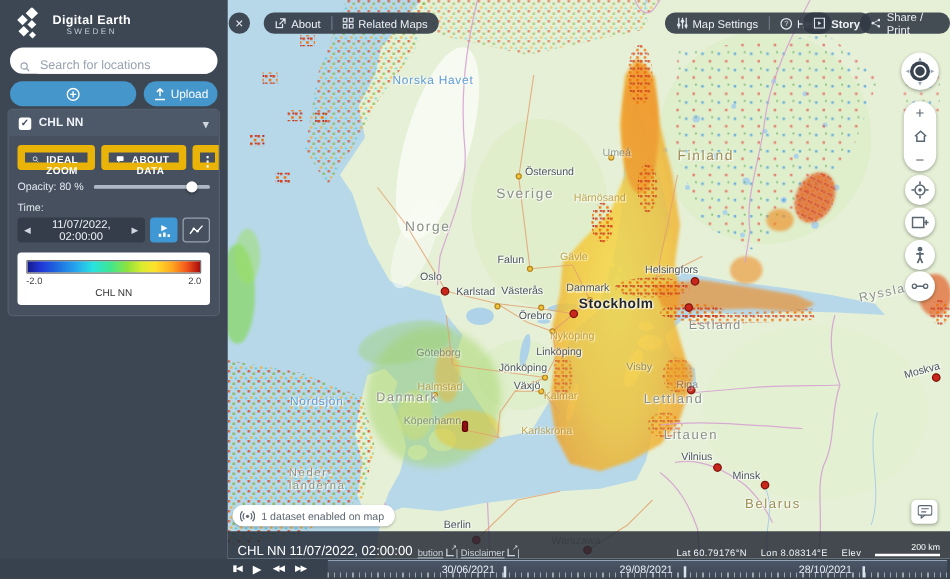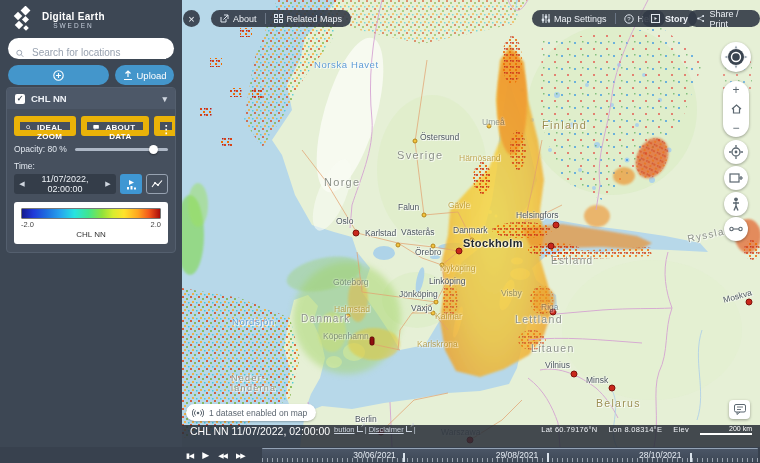--- a/index.html
+++ b/index.html
@@ -67,21 +67,21 @@
   .xbtn{position:absolute;left:1px;top:10px;width:17px;height:17px;border-radius:50%;background:rgba(50,58,70,.9);color:#eef2f7;display:flex;align-items:center;justify-content:center;font-size:11px;z-index:6;cursor:pointer}
   .rc{position:absolute;background:#fff;border-radius:50%;box-shadow:0 1px 3px rgba(0,0,0,.35);display:flex;align-items:center;justify-content:center;z-index:6;color:#5b6770;cursor:pointer}
   .zoompill{position:absolute;left:541px;top:81px;width:26px;height:56px;background:#fff;border-radius:13px;box-shadow:0 1px 3px rgba(0,0,0,.35);display:flex;flex-direction:column;align-items:center;justify-content:space-between;padding:3px 0;z-index:6;color:#5b6770}
   .zoompill span{font-size:12px;line-height:1;cursor:pointer}
   .ds-pill{position:absolute;left:4px;top:404px;height:17px;background:#fff;border-radius:9px;display:flex;align-items:center;gap:5px;padding:0 9px 0 6px;font-size:8.5px;color:#5c6670;z-index:6;box-shadow:0 1px 2px rgba(0,0,0,.25)}
   .fb-btn{position:absolute;left:547px;top:400px;width:21px;height:19px;background:#fff;border-radius:4px;box-shadow:0 1px 3px rgba(0,0,0,.35);display:flex;align-items:center;justify-content:center;z-index:6;cursor:pointer;color:#5b6770}
   .ext{display:inline-block;width:6px;height:6px;border:1px solid currentColor;border-top:0;border-right:0;position:relative;margin-left:2px}
   .ext::after{content:"↗";position:absolute;right:-3px;top:-5px;font-size:6px}
 
   
-  .strip{position:absolute;left:0;top:425px;width:578px;height:22px;background:rgba(38,44,54,.85);z-index:5;display:flex;align-items:flex-start;padding:0 8px;color:#fff;gap:4px}
+  .strip{position:absolute;left:0;top:425px;width:578px;height:22px;background:rgba(38,44,54,.85);z-index:5;display:flex;align-items:flex-end;padding:0 8px;color:#fff;gap:4px}
   .strip .t{font-size:10.5px;white-space:nowrap}
   .strip .links{font-size:7.5px;color:#cdd5e0;white-space:nowrap}
   .strip .links u{cursor:pointer}
   .strip .sp{flex:1}
   .strip .coord{font-size:7.5px;letter-spacing:.3px;color:#f2f5f9;margin-right:7px;white-space:nowrap}
   .scalebar{width:52px;border-bottom:2px solid #fff;font-size:7px;text-align:right;padding-bottom:1px;line-height:1;margin-bottom:2px}
 
   
   #timeline{position:absolute;left:0;top:447px;width:760px;height:16px;background:#38414e;z-index:9;display:flex;align-items:center}
   .tl-ctl{display:flex;align-items:center;gap:9px;margin-left:186px;color:#fff}

